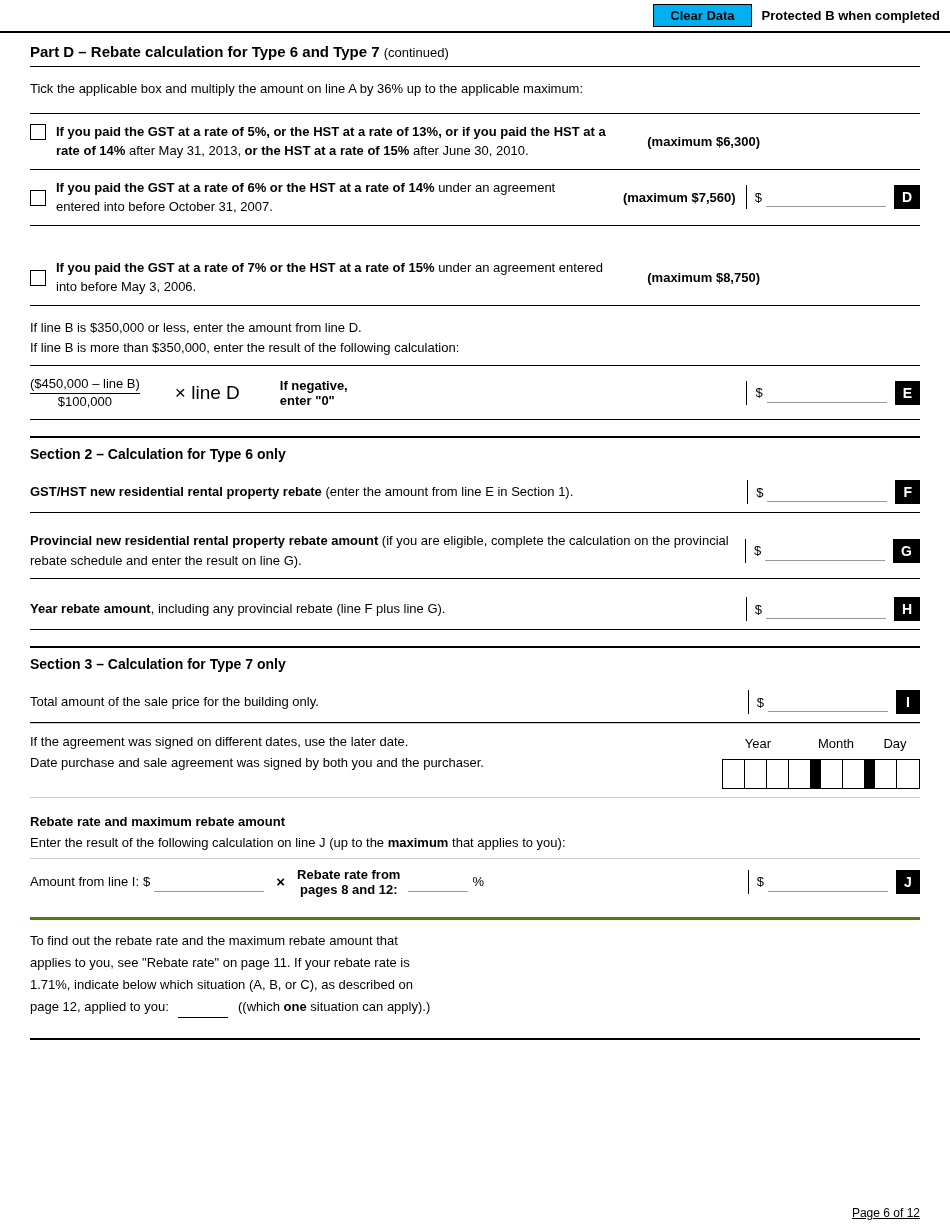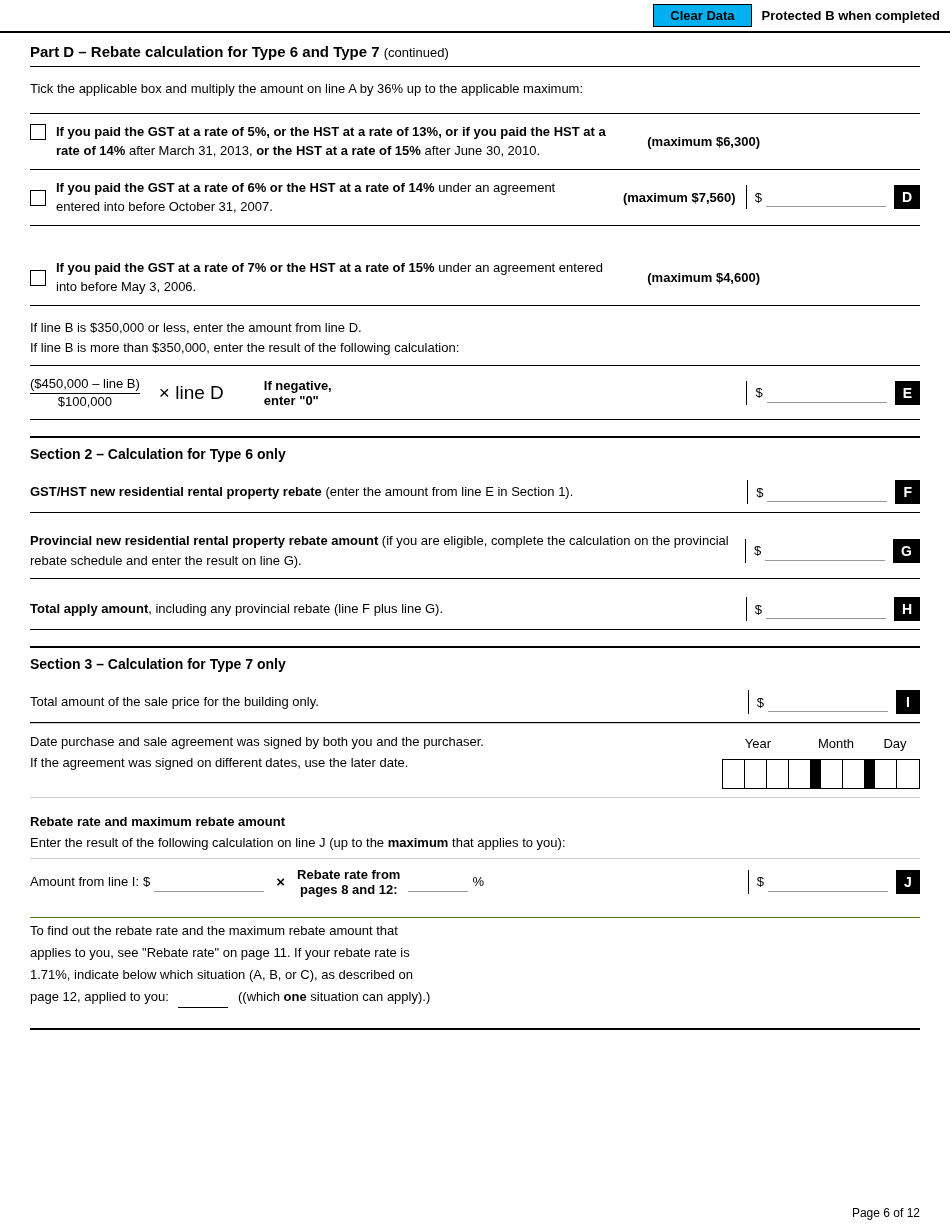--- a/index.html
+++ b/index.html
@@ -140,20 +140,21 @@
       width: 50px;
       vertical-align: bottom;
     }
 
     
     .page-footer {
       position: absolute;
       bottom: 10px;
       right: 30px;
       font-size: 12px;
+      text-decoration: underline;
     }
     .divider-thick {
       border: none;
       border-top: 2px solid #000;
       margin: 4px 0;
     }
   </style>
 </head>
 <body>
 
@@ -167,21 +168,21 @@
   <div class="part-title">
     <span>Part D – Rebate calculation for Type 6 and Type 7</span>
     <span class="normal" style="font-weight:normal; font-size:13px;"> <span>(continued)</span></span>
   </div>
 
   <p class="intro-text">Tick the applicable box and multiply the amount on line A by 36% up to the applicable maximum:</p>
 
   <div class="checkbox-row" style="border-top:1px solid #000; padding:8px 0; margin-bottom:0;">
     <div class="checkbox-box"></div>
     <div class="checkbox-text">
-      <strong>If you paid the GST at a rate of 5%, or the HST at a rate of 13%, or if you paid the HST at a rate of 14%</strong><span> after March 31, 2013, </span><strong>or the HST at a rate of 15%</strong><span> after June 30, 2010.</span>
+      <strong>If you paid the GST at a rate of 5%, or the HST at a rate of 13%, or if you paid the HST at a rate of 14%</strong><span> after May 31, 2013, </span><strong>or the HST at a rate of 15%</strong><span> after June 30, 2010.</span>
     </div>
     <div class="max-label">(maximum $6,300)</div>
     <div style="width:160px;"></div>
   </div>
 
   <div style="border-top:1px solid #000; border-bottom:1px solid #000; display:flex; align-items:center; padding:8px 0; margin-bottom:24px;">
     <div class="checkbox-box"></div>
     <div class="checkbox-text">
       <strong>If you paid the GST at a rate of 6% or the HST at a rate of 14%</strong><span> under an agreement entered into before October 31, 2007.</span>
     </div>
@@ -191,32 +192,32 @@
       <input class="text-input" type="text" style="width: 120px;">
       <span class="letter-badge">D</span>
     </div>
   </div>
 
   <div style="border-bottom:1px solid #000; display:flex; align-items:center; padding:8px 0; margin-bottom:2px;">
     <div class="checkbox-box"></div>
     <div class="checkbox-text">
       <strong>If you paid the GST at a rate of 7% or the HST at a rate of 15%</strong><span> under an agreement entered into before May 3, 2006.</span>
     </div>
-    <div class="max-label">(maximum $4,600)</div>
+    <div class="max-label">(maximum $8,750)</div>
     <div style="width:160px;"></div>
   </div>
 
   <div style="margin:12px 0 6px 0;">
     <p style="line-height:1.6;">If line B is $350,000 or less, enter the amount from line D.</p>
     <p style="line-height:1.6;">If line B is more than $350,000, enter the result of the following calculation:</p>
   </div>
 
   <div style="display:flex; align-items:center; border-top:1px solid #000; border-bottom:1px solid #000; padding:10px 0; margin-bottom:14px;">
     <div style="flex:1; display:flex; align-items:center;">
-      <div style="text-align:center; margin-right:9px;">
+      <div style="text-align:center; margin-right:25px;">
         <div class="formula-numerator">($450,000 – line B)</div>
         <div class="formula-denominator">$100,000</div>
       </div>
       <span class="times-symbol">×  line D</span>
       <div style="margin-left:30px; font-weight:bold;">
         <div>If negative,</div>
         <div>enter "0"</div>
       </div>
     </div>
     <div style="display:flex; align-items:center; border-left:1px solid #000; padding-left:8px;">
@@ -245,21 +246,21 @@
     </div>
     <div style="display:flex; align-items:center; border-left:1px solid #000; padding-left:8px;">
       <span class="dollar-sign">$</span>
       <input class="text-input" type="text" style="width: 120px;">
       <span class="letter-badge">G</span>
     </div>
   </div>
 
   <div style="display:flex; align-items:center; border-bottom:1px solid #000; padding:8px 0; margin-bottom:14px;">
     <div style="flex:1; line-height:1.5;">
-      <strong>Total apply amount</strong><span>, including any provincial rebate (line F plus line G).</span>
+      <strong>Year rebate amount</strong><span>, including any provincial rebate (line F plus line G).</span>
     </div>
     <div style="display:flex; align-items:center; border-left:1px solid #000; padding-left:8px;">
       <span class="dollar-sign">$</span>
       <input class="text-input" type="text" style="width: 120px;">
       <span class="letter-badge">H</span>
     </div>
   </div>
 
   <div class="section-header">Section 3 – Calculation for Type 7 only</div>
 
@@ -267,22 +268,22 @@
     <div style="flex:1; line-height:1.5;">Total amount of the sale price for the building only.</div>
     <div style="display:flex; align-items:center; border-left:1px solid #000; padding-left:8px;">
       <span class="dollar-sign">$</span>
       <input class="text-input" type="text" style="width: 120px;">
       <span class="letter-badge">I</span>
     </div>
   </div>
 
   <div style="display:flex; align-items:flex-start; border-top:1px solid #ccc; border-bottom:1px solid #ccc; padding:8px 0; margin-bottom:14px;">
     <div style="flex:1; line-height:1.6;">
+      <p>If the agreement was signed on different dates, use the later date.</p>
       <p>Date purchase and sale agreement was signed by both you and the purchaser.</p>
-      <p>If the agreement was signed on different dates, use the later date.</p>
     </div>
     <div style="display:flex; flex-direction:column; align-items:flex-end; padding-top:4px;">
       <div style="display:flex; gap:4px; margin-bottom:8px; font-size:13px;">
         <span style="width:88px; text-align:center;">Year</span>
         <span style="width:60px; text-align:center;">Month</span>
         <span style="width:50px; text-align:center;">Day</span>
       </div>
       <div style="display:flex; border:1px solid #000;">
 
         <div style="width:22px; height:28px; border-right:1px solid #000;"></div>
@@ -321,21 +322,21 @@
       <input type="text" style="width: 60px; border-top: none; border-right: none; border-left: none; border-image: initial; border-bottom: 1px solid rgb(153, 153, 153); outline: none; font-size: 13px; padding: 2px 4px;">
       <span style="margin:0 4px;">%</span>
       <div style="display:flex; align-items:center; border-left:1px solid #000; padding-left:8px; margin-left:auto;">
         <span class="dollar-sign">$</span>
         <input class="text-input" type="text" style="width: 120px;">
         <span class="letter-badge">J</span>
       </div>
     </div>
   </div>
 
-  <div class="bottom-note" style="border-top:1px solid #4d7c0f; padding-top:2px;">
+  <div class="bottom-note" style="border-top:3px solid #4d7c0f; padding-top:10px;">
     <p style="line-height:1.7;">
       <span>To find out the rebate rate and the maximum rebate amount that</span><br>
       <span>applies to you, see "Rebate rate" on page 11. If your rebate rate is</span><br>
       <span>1.71%, indicate below which situation (A, B, or C), as described on</span><br>
       <span>page 12, applied to you:</span>
       <span class="underline-blank" style="display:inline-block; border-bottom:1px solid #000; width:50px; margin:0 6px;"></span>
       (<span>(which </span><strong>one</strong><span> situation can apply).</span>)
     </p>
   </div>
 

